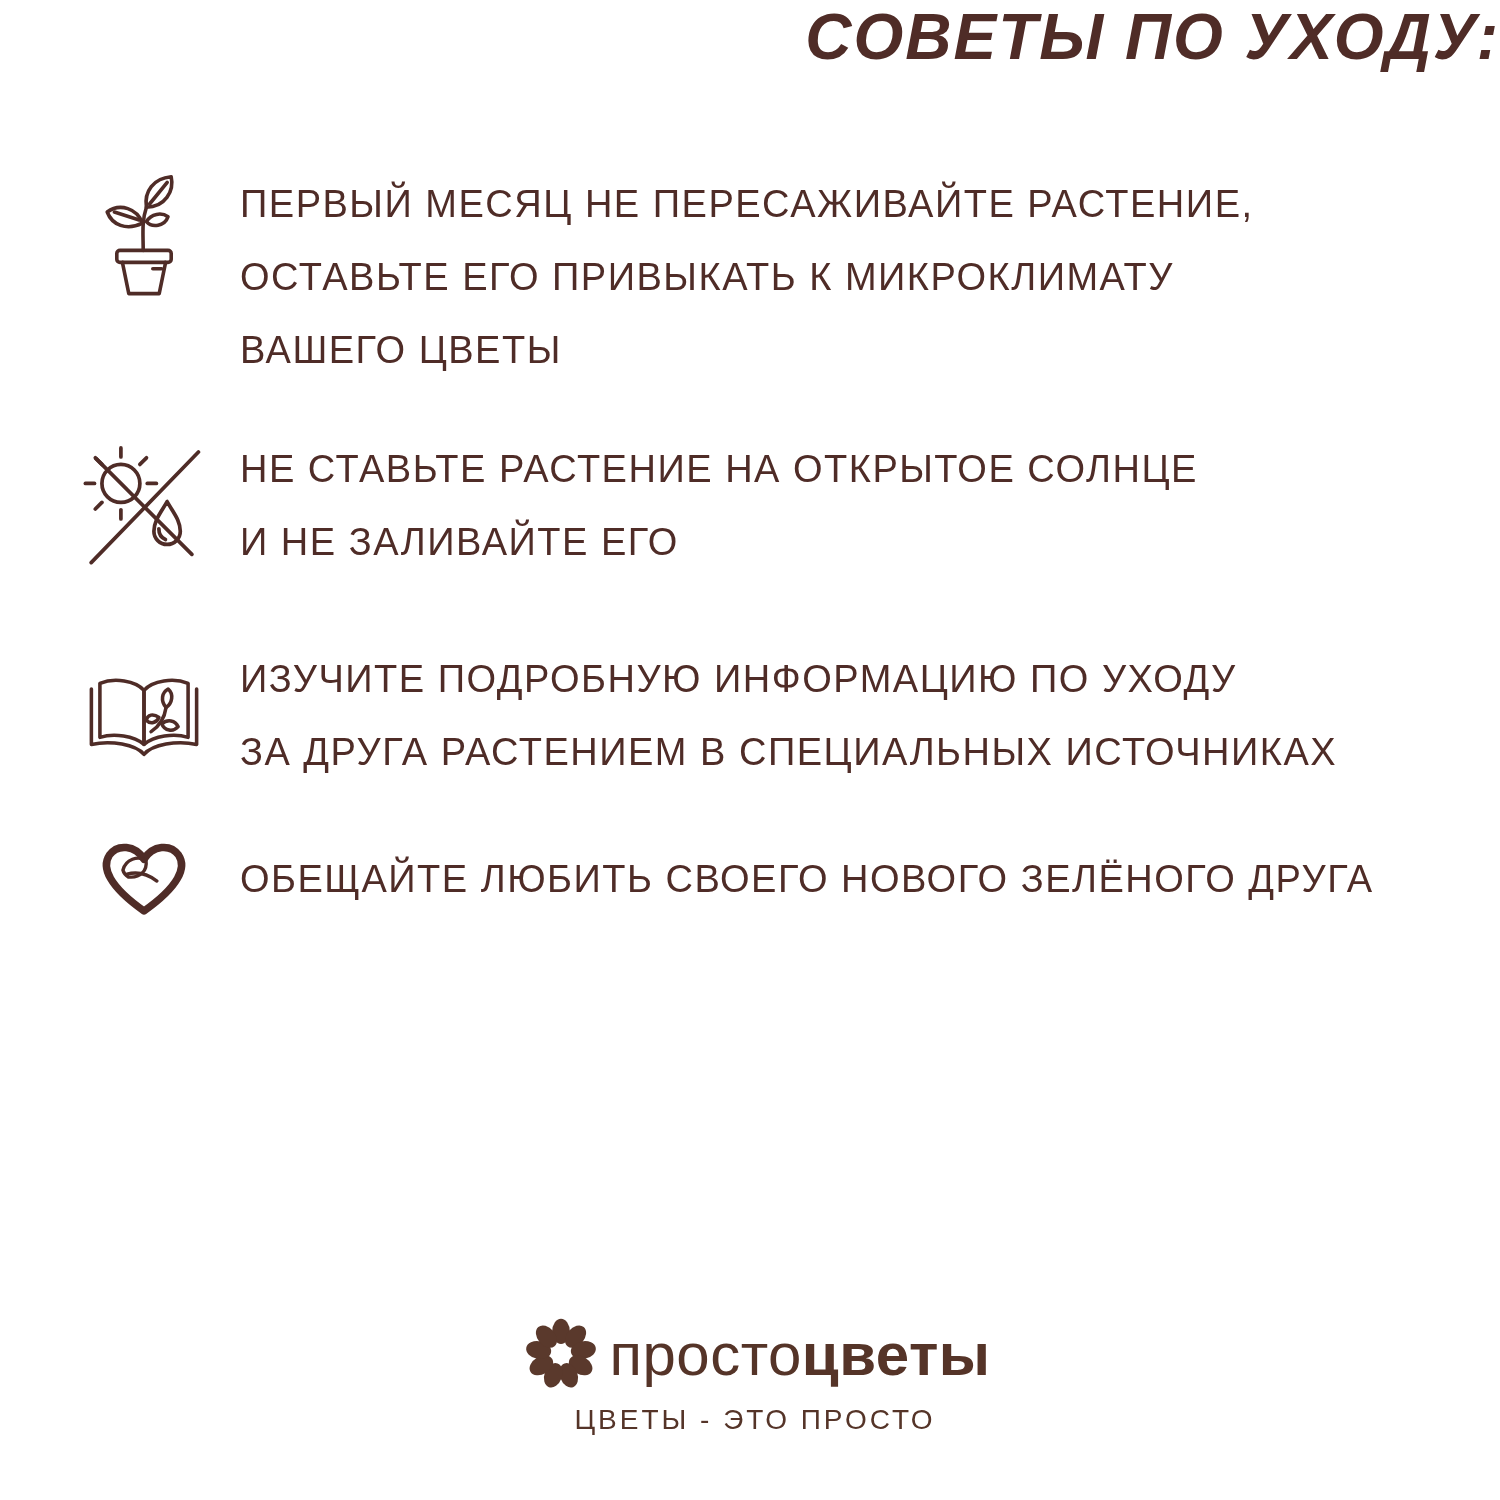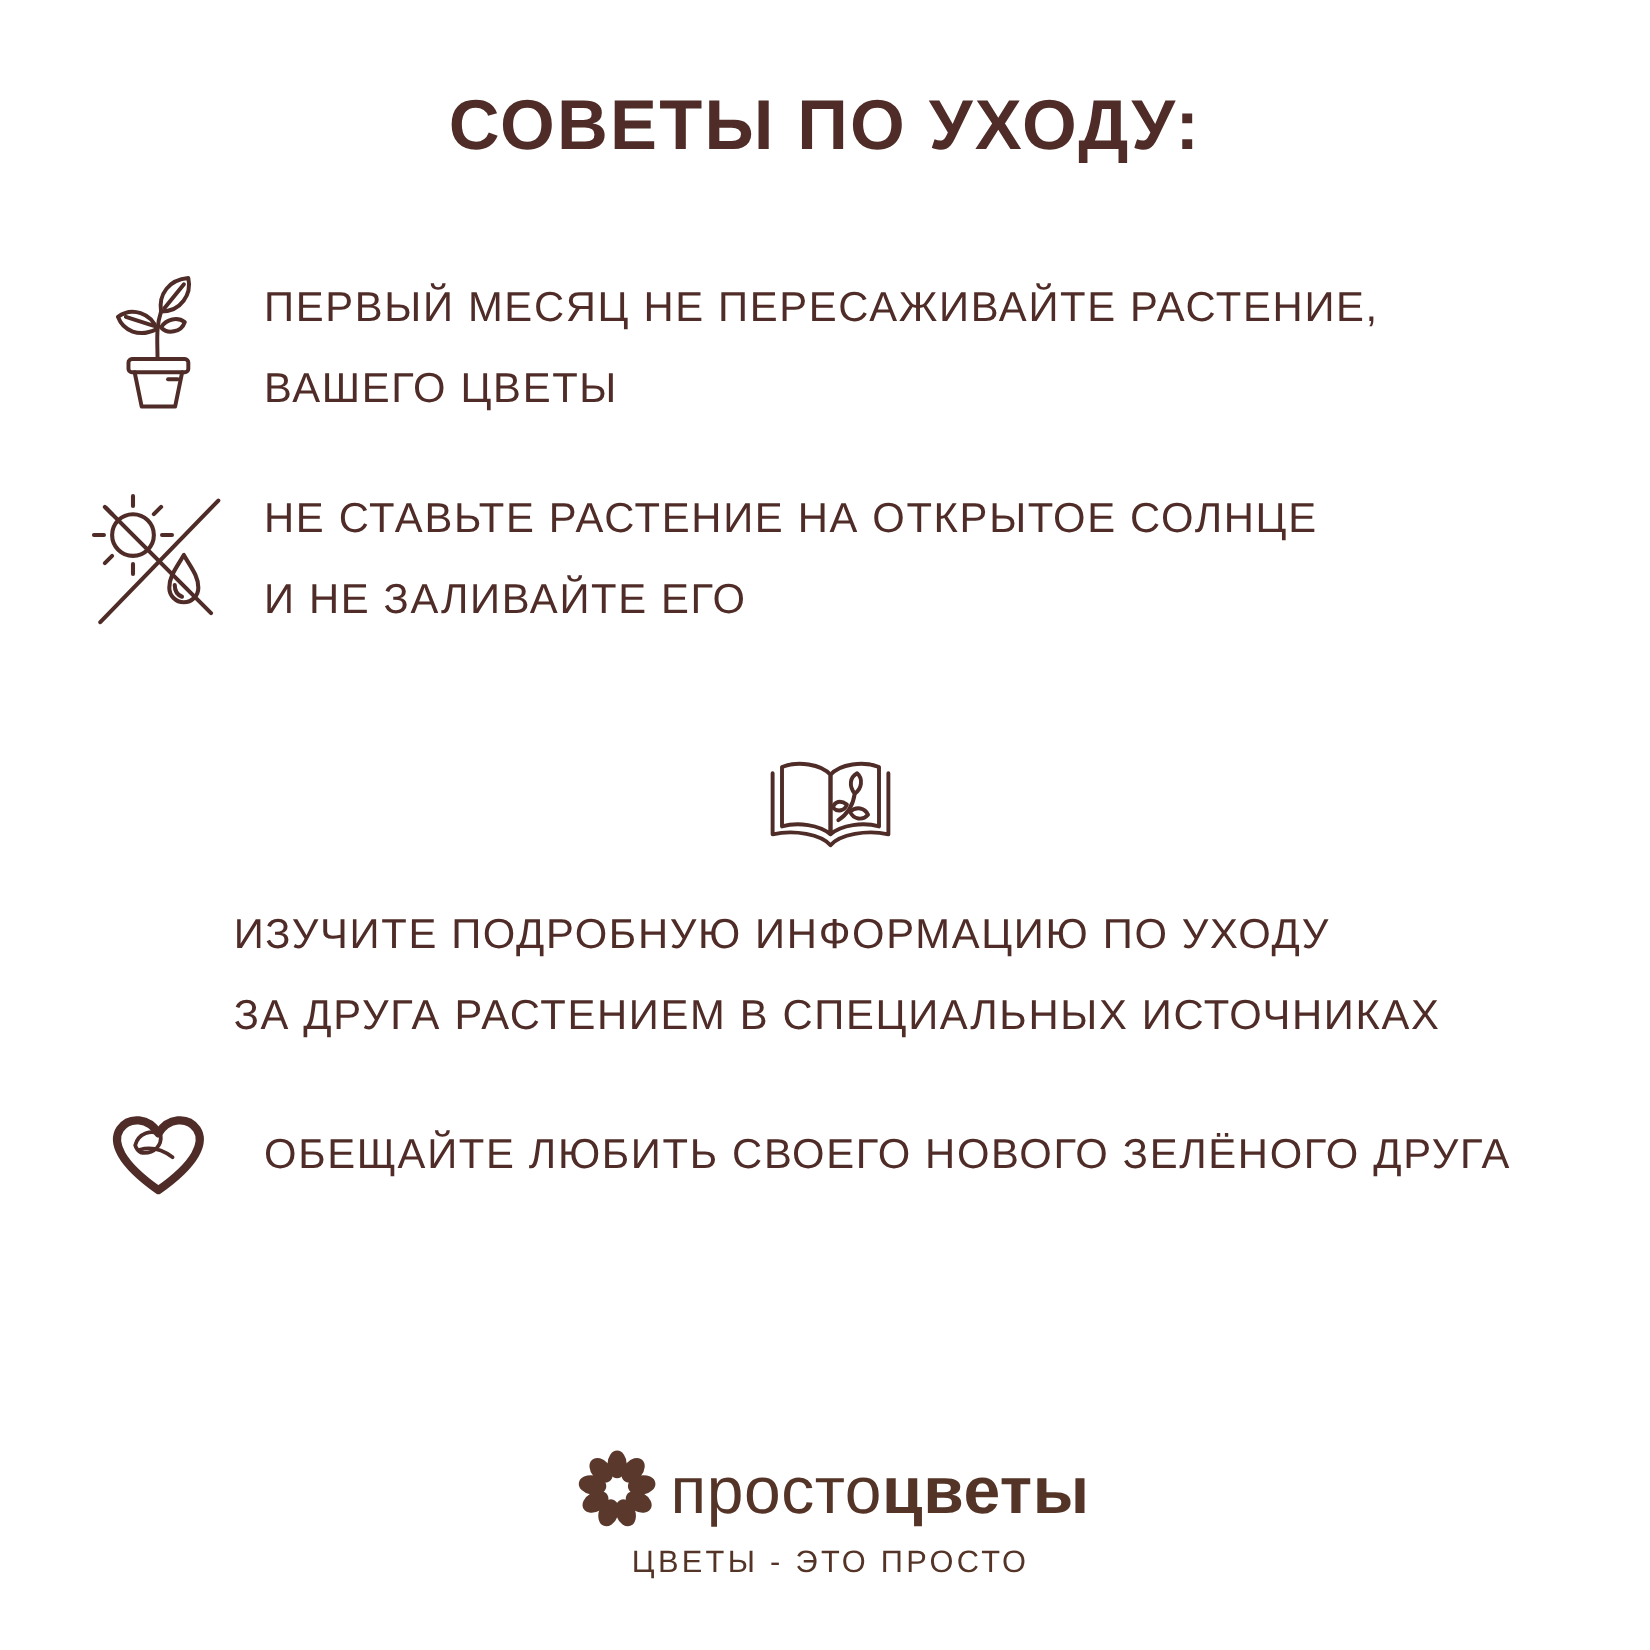--- a/index.html
+++ b/index.html
@@ -5,31 +5,31 @@
   html,body { margin:0; padding:0; background:#ffffff; }
   .page {
     position:relative;
     width:1500px; height:1500px;
     background:#ffffff;
     font-family:"Liberation Sans", sans-serif;
     color:#4f2c27;
     overflow:hidden;
   }
   .title {
-    padding-top:76px;
-    text-align:center;
+    text-align:right;
     font-size:64px;
     font-weight:700;
     letter-spacing:2px;
+    font-style:italic;
   }
   .tips { margin-top:94px; padding-left:60px; padding-right:50px; }
   .tip { display:flex; align-items:center; }
   .tip.top-align { align-items:flex-start; }
   .tip + .tip { margin-top:46px; }
-  .tip.gap-lg { margin-top:64px;flex-direction:column; }
+  .tip.gap-lg { margin-top:64px; }
   .tip.gap-md { margin-top:44px; }
   .tip-icon {
     flex:0 0 168px;
     display:flex; justify-content:center; align-items:center;
   }
   .tip.top-align .tip-icon { margin-top:4px; }
   .tip-text {
     padding-left:12px;
     font-size:38px;
     font-weight:300;
@@ -71,20 +71,21 @@
           <path d="M59 98 C59 78 57 62 63 44"></path>
           <path d="M63 44 C60 24 72 8 94 6 C98 24 86 44 63 44 Z"></path>
           <path d="M67 40 L89 13"></path>
           <path d="M58 64 C38 74 20 66 14 50 C30 38 52 46 58 64 Z"></path>
           <path d="M54 60 L23 50"></path>
           <path d="M63 62 C69 52 82 50 90 56 C86 68 70 70 63 62 Z"></path>
         </svg>
       </div>
       <div class="tip-text">
         <div>ПЕРВЫЙ МЕСЯЦ НЕ ПЕРЕСАЖИВАЙТЕ РАСТЕНИЕ,</div>
+        <div>ОСТАВЬТЕ ЕГО ПРИВЫКАТЬ К МИКРОКЛИМАТУ</div>
         <div>ВАШЕГО ЦВЕТЫ</div>
       </div>
     </div>
 
     <div class="tip">
       <div class="tip-icon">
         <svg class="line-icon" width="132" height="145" viewBox="0 0 160 160" stroke-width="4.5">
           <circle cx="52" cy="52" r="23"></circle>
           <path d="M84 52 L95 52"></path>
           <path d="M75 29 L83 21"></path>

